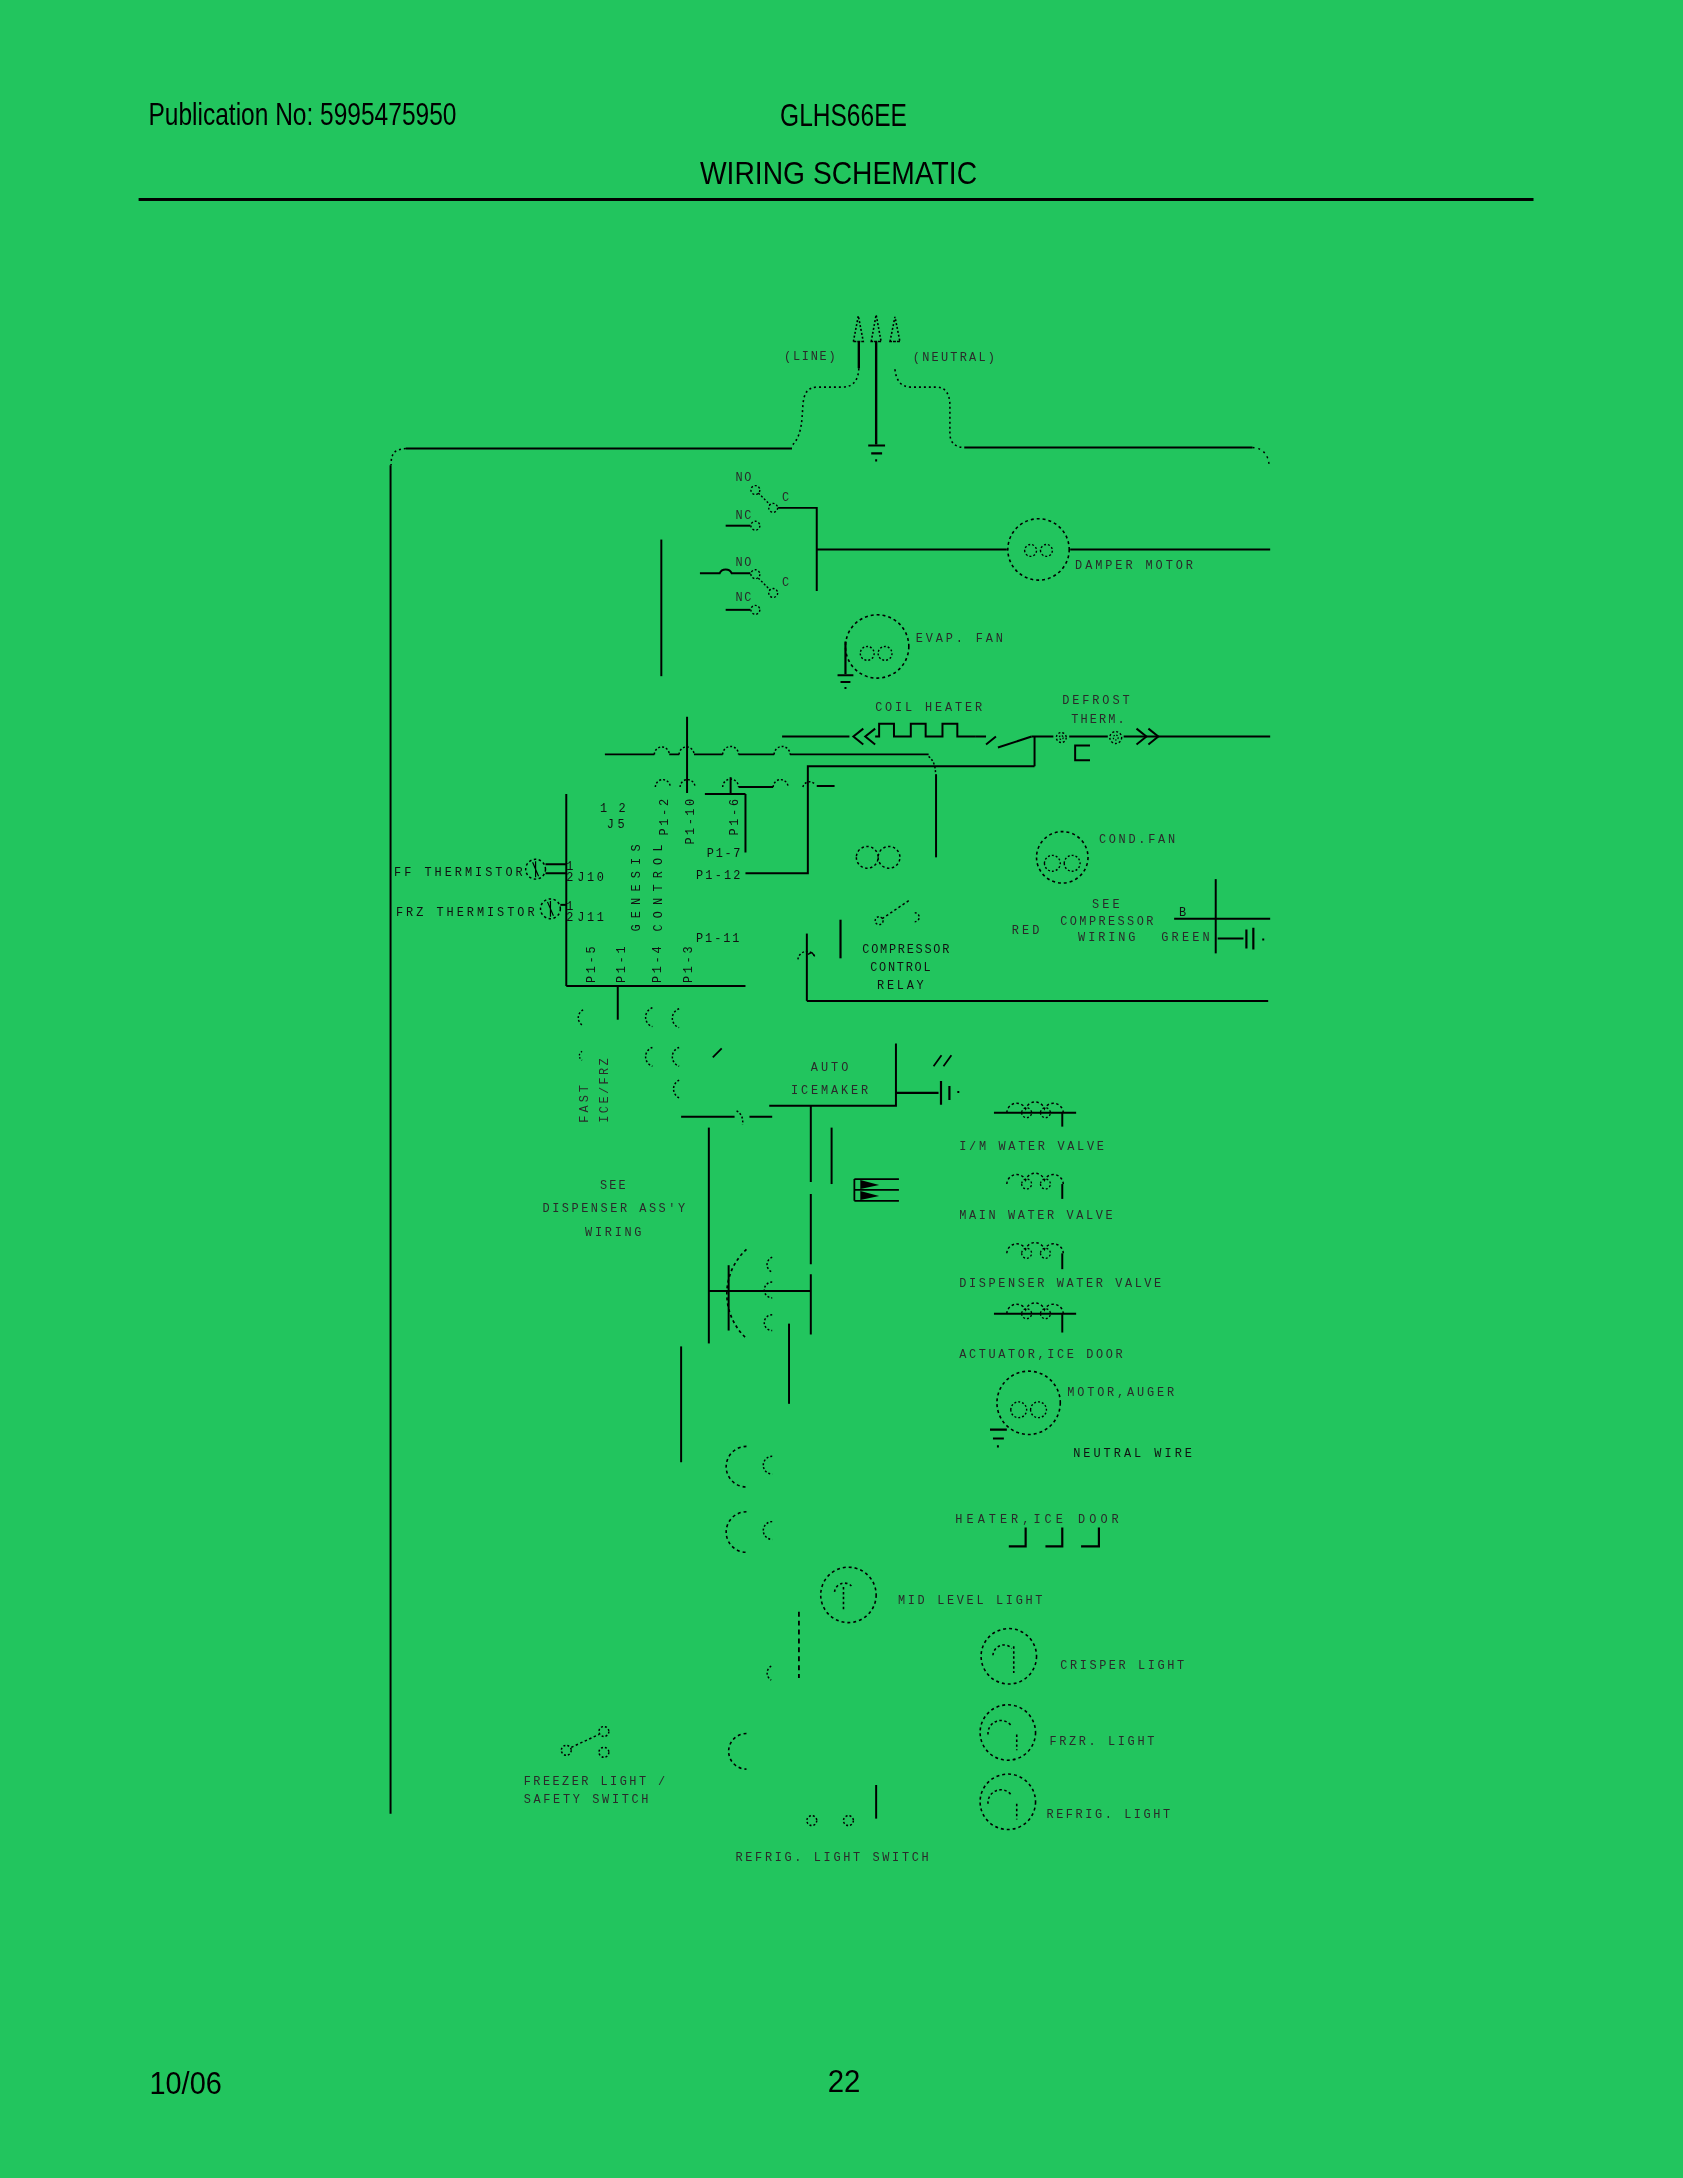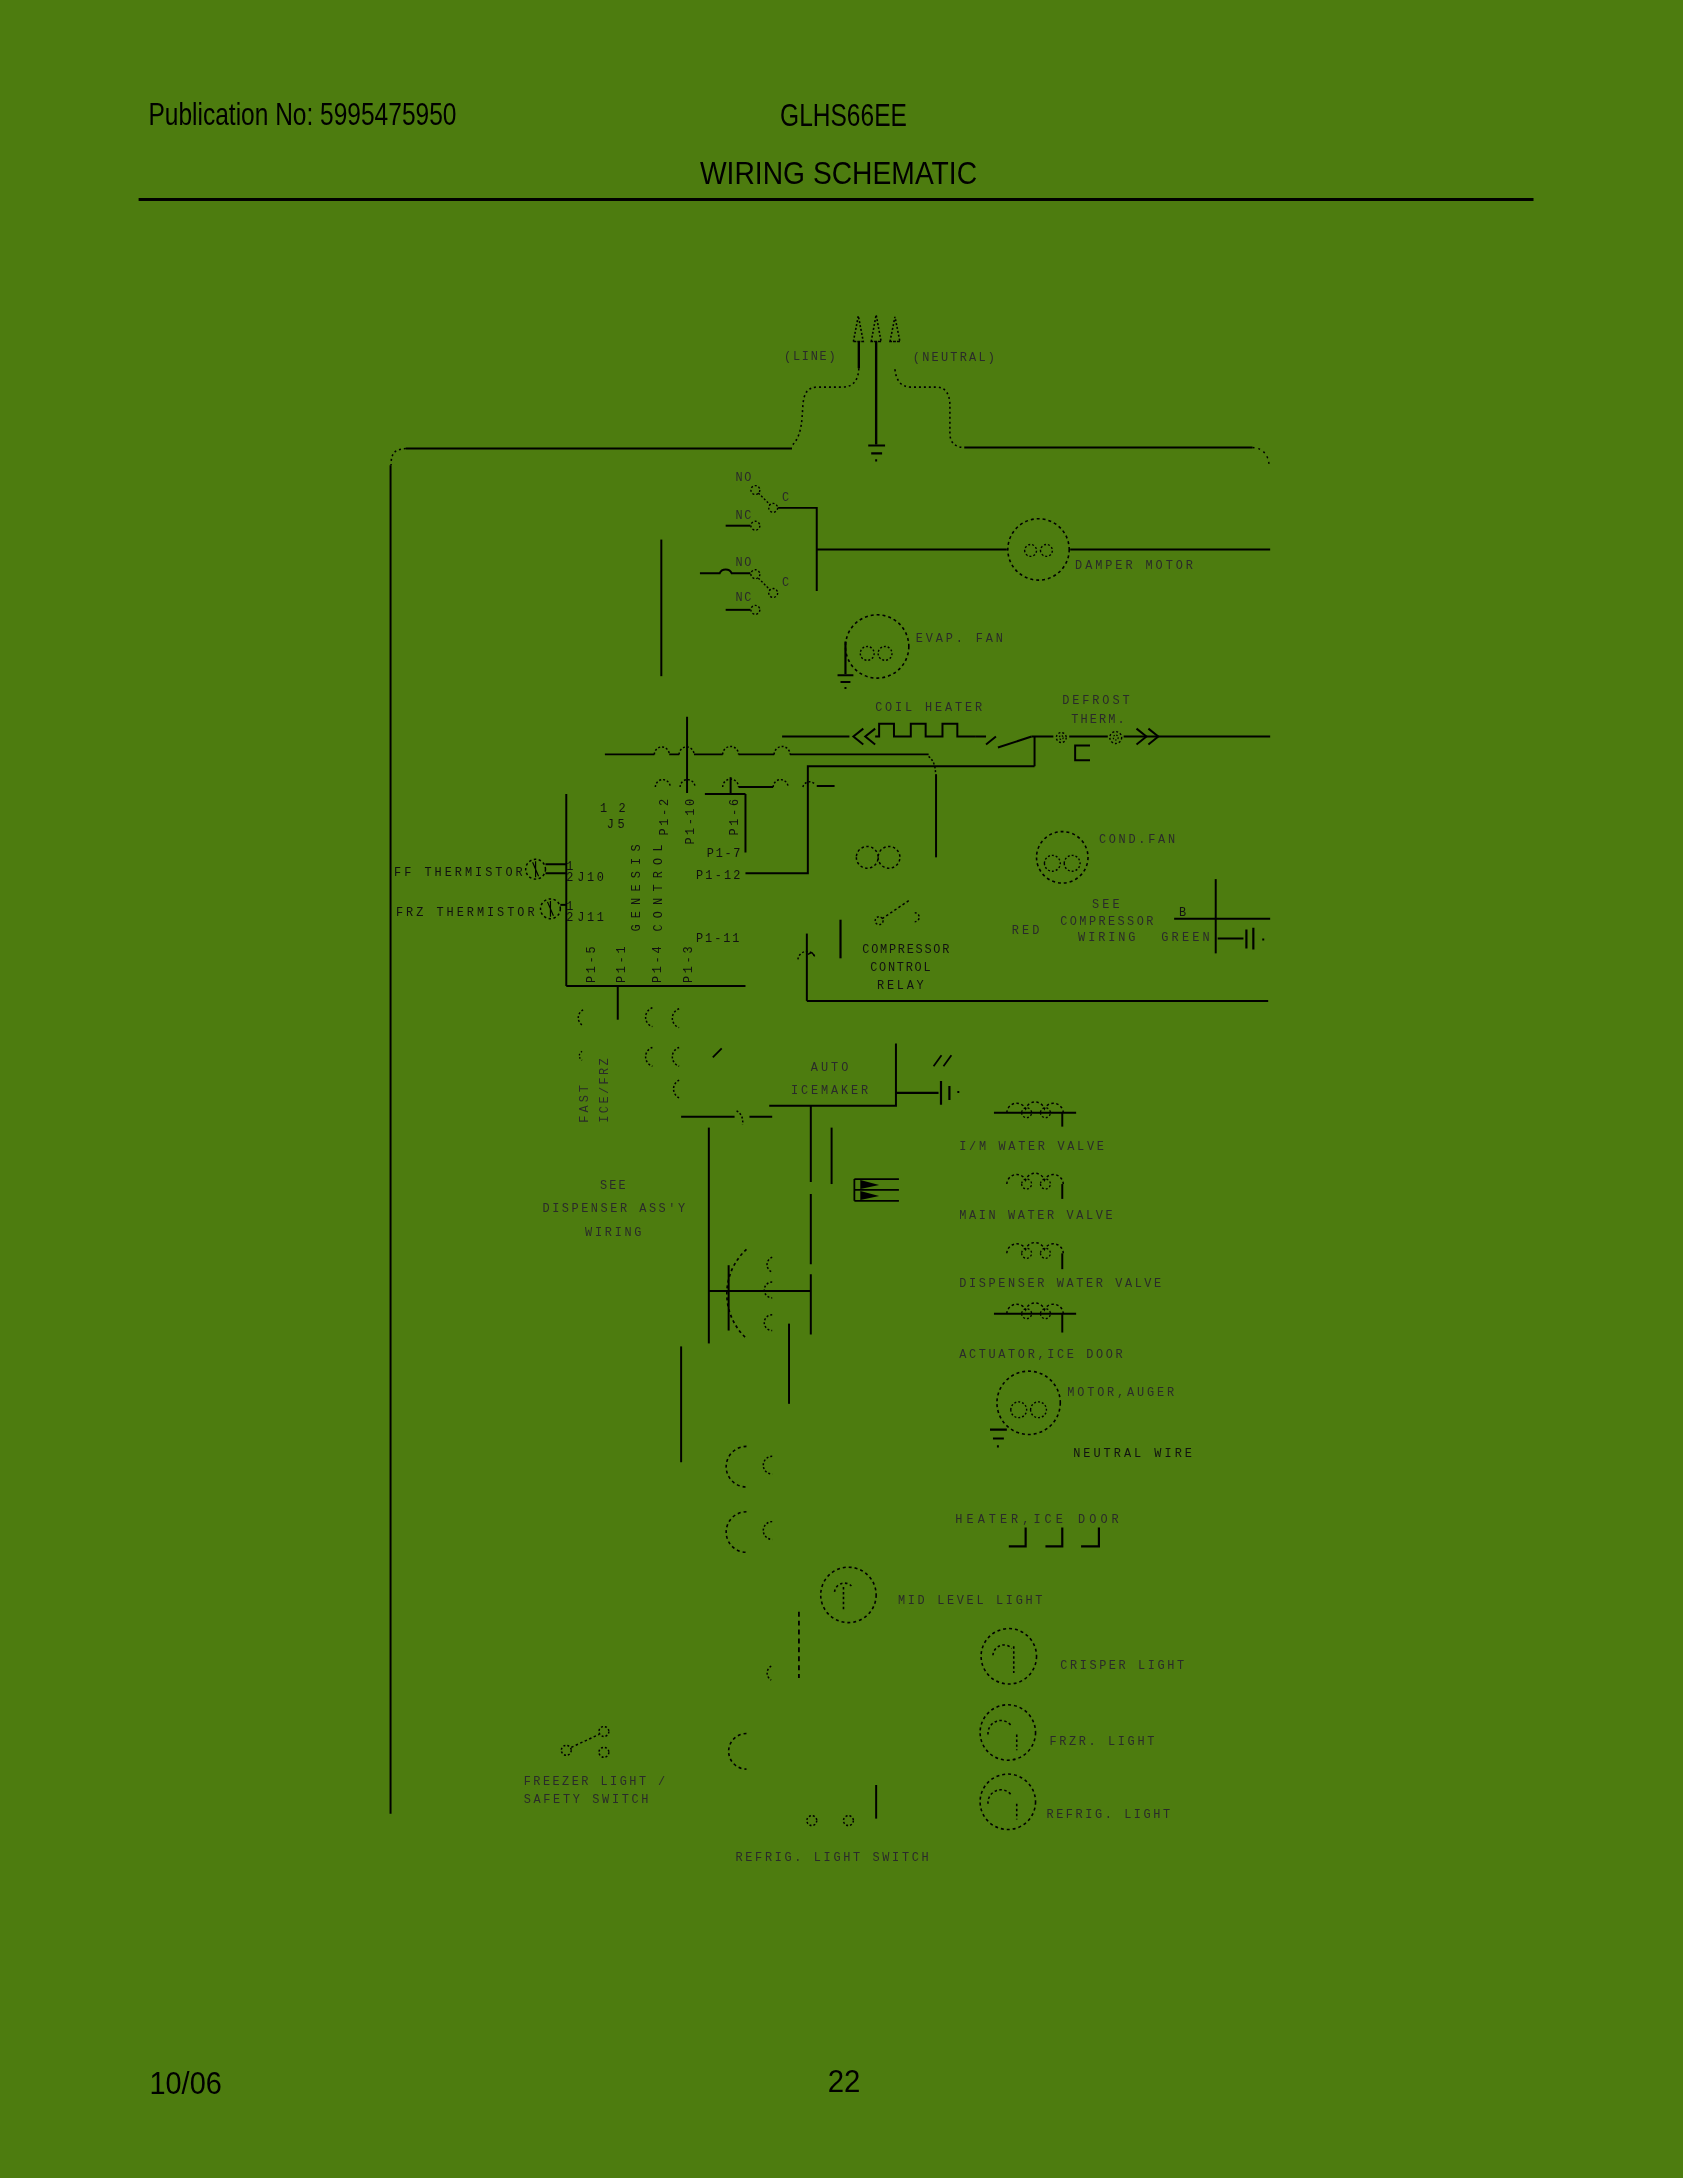--- a/index.html
+++ b/index.html
@@ -1,16 +1,16 @@
 <!DOCTYPE html>
 <html><head>
 <meta charset="utf-8">
 <style>
   html,body{margin:0;padding:0;background:#ffffff;}
-  .page{width:1683px;height:2178px;position:relative;background:#4d7c0f;overflow:hidden;}
+  .page{width:1683px;height:2178px;position:relative;background:#22c55e;overflow:hidden;}
   svg{position:absolute;top:0;left:0;}
   text{font-family:"Liberation Mono", monospace;}
   .hdr{font-family:"Liberation Sans", sans-serif;}
   .lbl{fill:#2a2a2a;}
   .sol{fill:#111;}
 </style>
 </head>
 <body>
 <div class="page">
 <svg width="1683" height="2178" viewBox="0 0 1700 2200">

